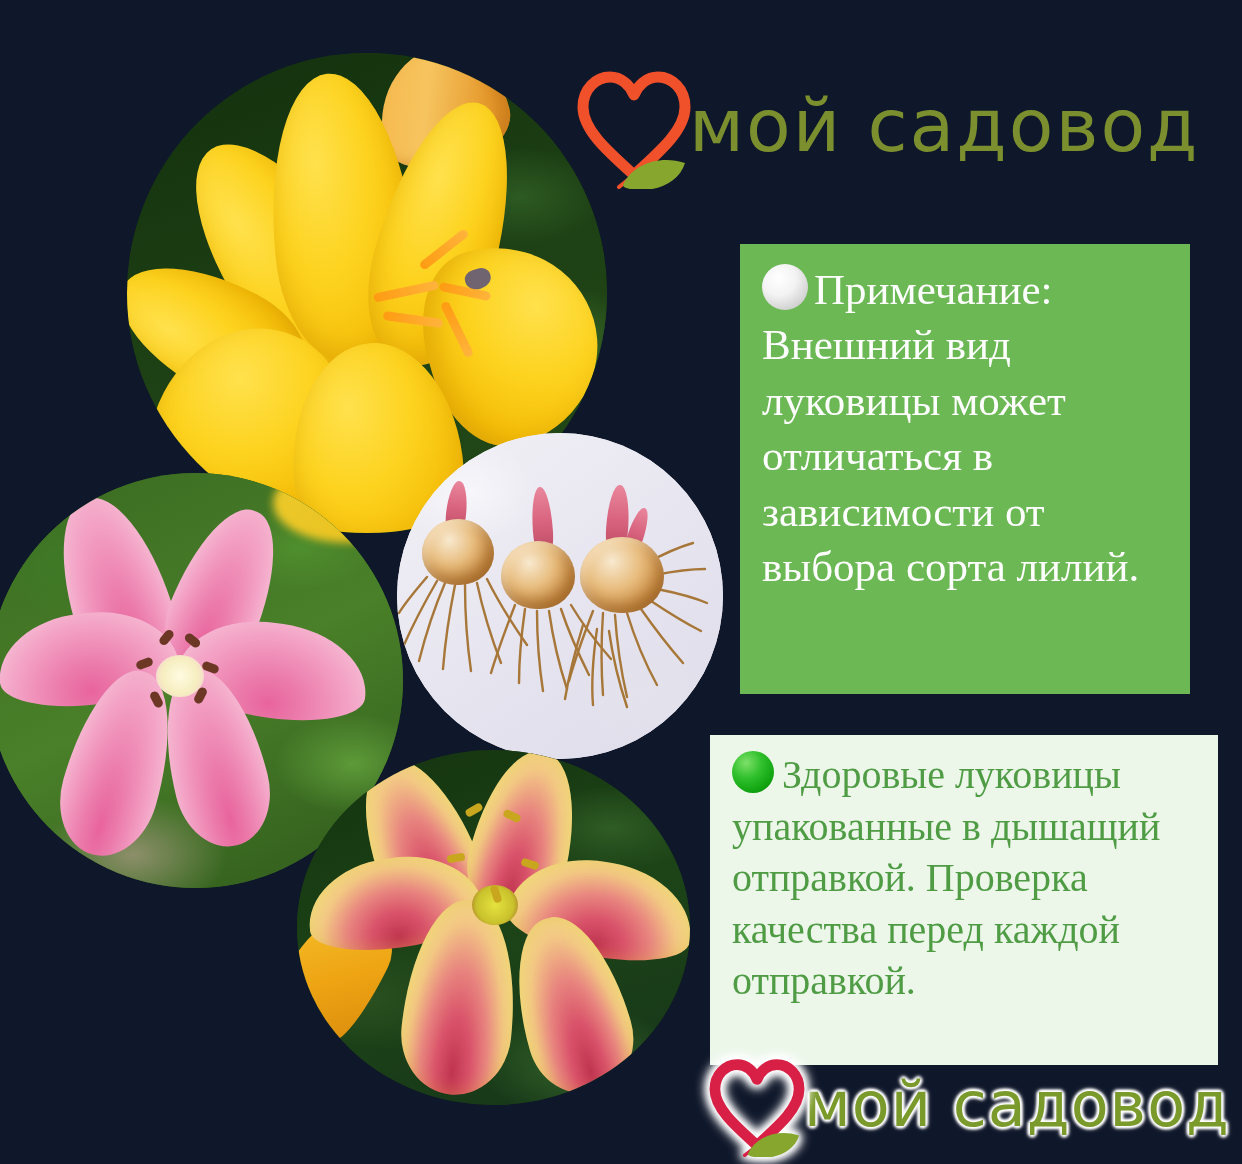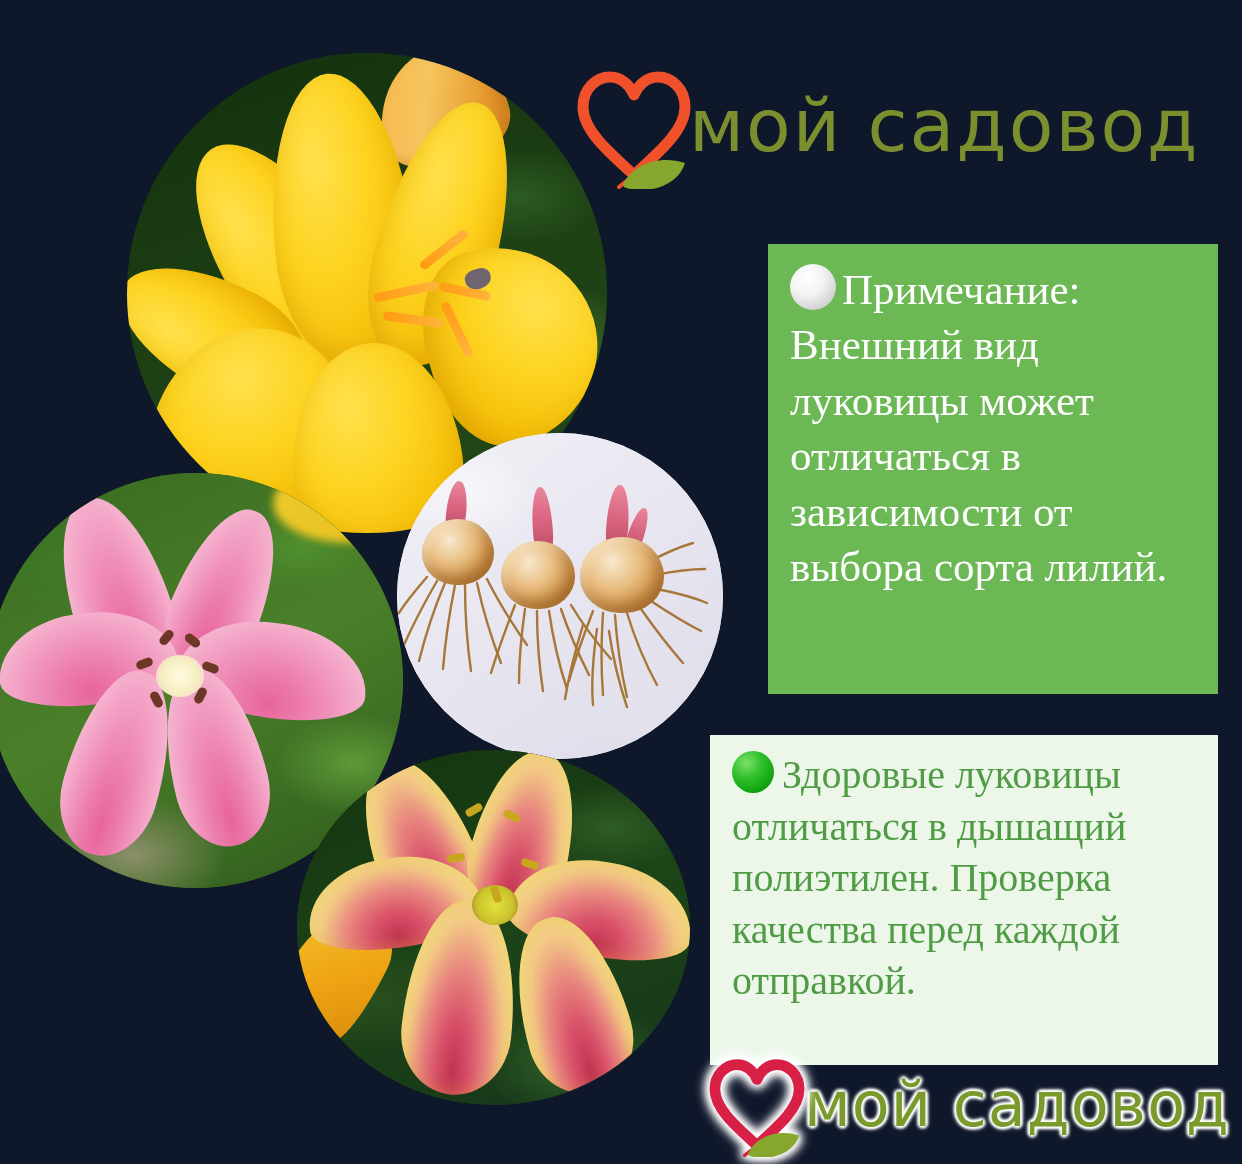--- a/index.html
+++ b/index.html
@@ -261,21 +261,21 @@
     margin-left: -2px;
     white-space: nowrap;
     text-shadow:
       0 0 4px #fff, 0 0 4px #fff, 0 0 6px #fff,
       2px 0 3px #fff, -2px 0 3px #fff, 0 2px 3px #fff, 0 -2px 3px #fff;
   }
 
   
   #note-panel-primary {
     position: absolute;
-    left: 768px; top: 244px;
+    left: 740px; top: 244px;
     width: 450px; height: 450px;
     background: #6cb855;
     padding: 18px 20px 10px 22px;
     box-sizing: border-box;
     z-index: 4;
   }
   #note-panel-primary .note-text {
     color: #ffffff;
     font-family: "Liberation Serif", serif;
     font-size: 43px;
@@ -427,21 +427,21 @@
 
   <div id="note-panel-primary">
     <p class="note-text">
       <span class="bullet-grey"></span><span>Примечание:</span>
       <span>Внешний вид луковицы может отличаться в зависимости от выбора сорта лилий.</span>
     </p>
   </div>
 
   <div id="note-panel-secondary">
     <p class="note-text">
-      <span class="bullet-green"></span><span>Здоровые луковицы отличаться в дышащий полиэтилен. Проверка качества перед каждой отправкой.</span>
+      <span class="bullet-green"></span><span>Здоровые луковицы упакованные в дышащий отправкой. Проверка качества перед каждой отправкой.</span>
     </p>
   </div>
 
   <div id="brand-logo-watermark">
     <div class="logo-mark">
       <svg viewBox="0 0 118 126" width="98" height="104">
         <path d="M59 112 C 30 86, 8 66, 8 44 C 8 26, 21 14, 35 14 C 46 14, 55 22, 59 32 C 63 22, 72 14, 83 14 C 97 14, 110 26, 110 44 C 110 66, 88 86, 59 112 Z" fill="none" stroke="#d81f45" stroke-width="13" stroke-linecap="round" stroke-linejoin="round"></path>
         <path d="M59 112 L 44 124" stroke="#d81f45" stroke-width="4" stroke-linecap="round" fill="none"></path>
         <path d="M48 122 C 58 100, 86 92, 110 100 C 104 120, 80 130, 58 126 C 52 126, 48 124, 48 122 Z" fill="#86a62e"></path>
       </svg>

